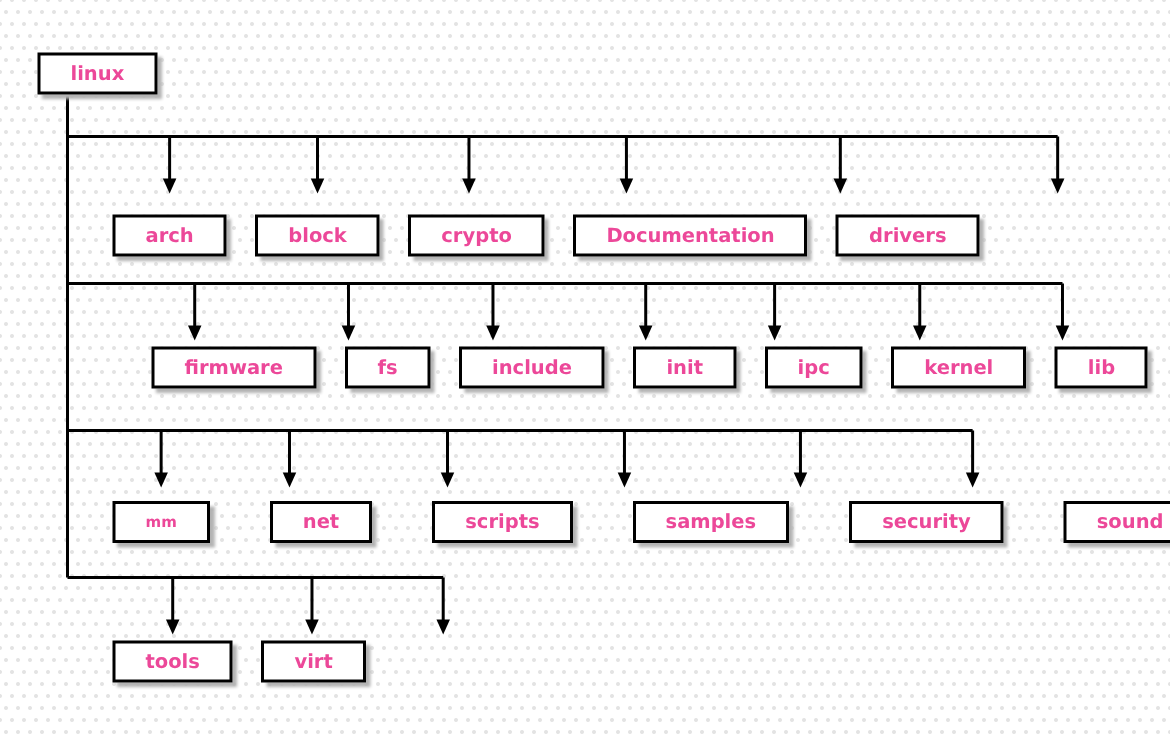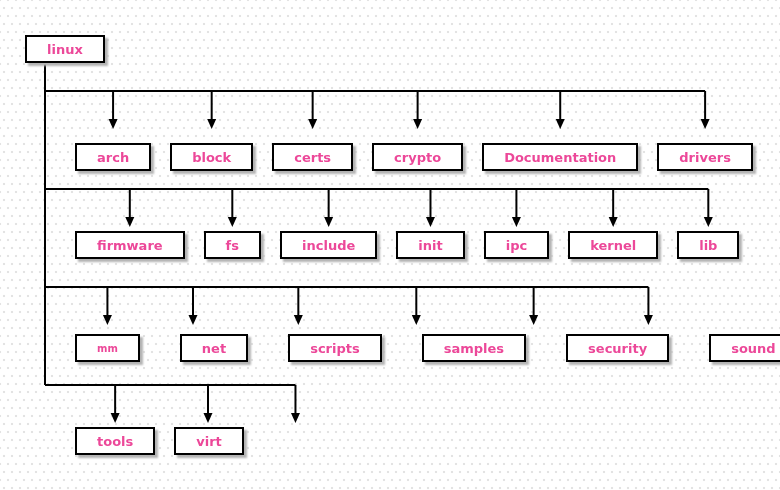--- a/index.html
+++ b/index.html
@@ -23,21 +23,21 @@
     background:#ffffff;
     border:2px solid #000000;
     box-shadow:3px 3px 2px #b3b3b3;
     font-size:13px;font-weight:bold;color:#ec4899;
     white-space:nowrap;box-sizing:content-box;
   }
   .node.small{font-size:10px;}
   .root-node{position:absolute;left:25px;top:35px;}
   .tree-row{position:absolute;left:75px;display:flex;gap:19px;z-index:2;}
   .row-0{top:143px;}
-  .row-1{top:231px;}
+  .row-1{top:231px;margin-left:26px;}
   .row-2{top:334px;gap:40px;}
   .row-3{top:427px;}
 </style>
 </head>
 <body>
 
 <div id="diagram">
   <svg id="connectors" width="780" height="490" viewBox="0 0 780 490">
       <line x1="45" y1="63" x2="45" y2="385" stroke="#000000" stroke-width="2"></line>
       <line x1="113.078125" y1="91" x2="113.078125" y2="120" stroke="#000000" stroke-width="2"></line>
@@ -95,23 +95,20 @@
   </div>
 
   <div class="tree-row row-0">
       <div class="node">
         <span>arch</span>
       </div>
       <div class="node">
         <span>block</span>
       </div>
       <div class="node">
-        <span>certs</span>
-      </div>
-      <div class="node">
         <span>crypto</span>
       </div>
       <div class="node">
         <span>Documentation</span>
       </div>
       <div class="node">
         <span>drivers</span>
       </div>
     </div>
   <div class="tree-row row-1">

